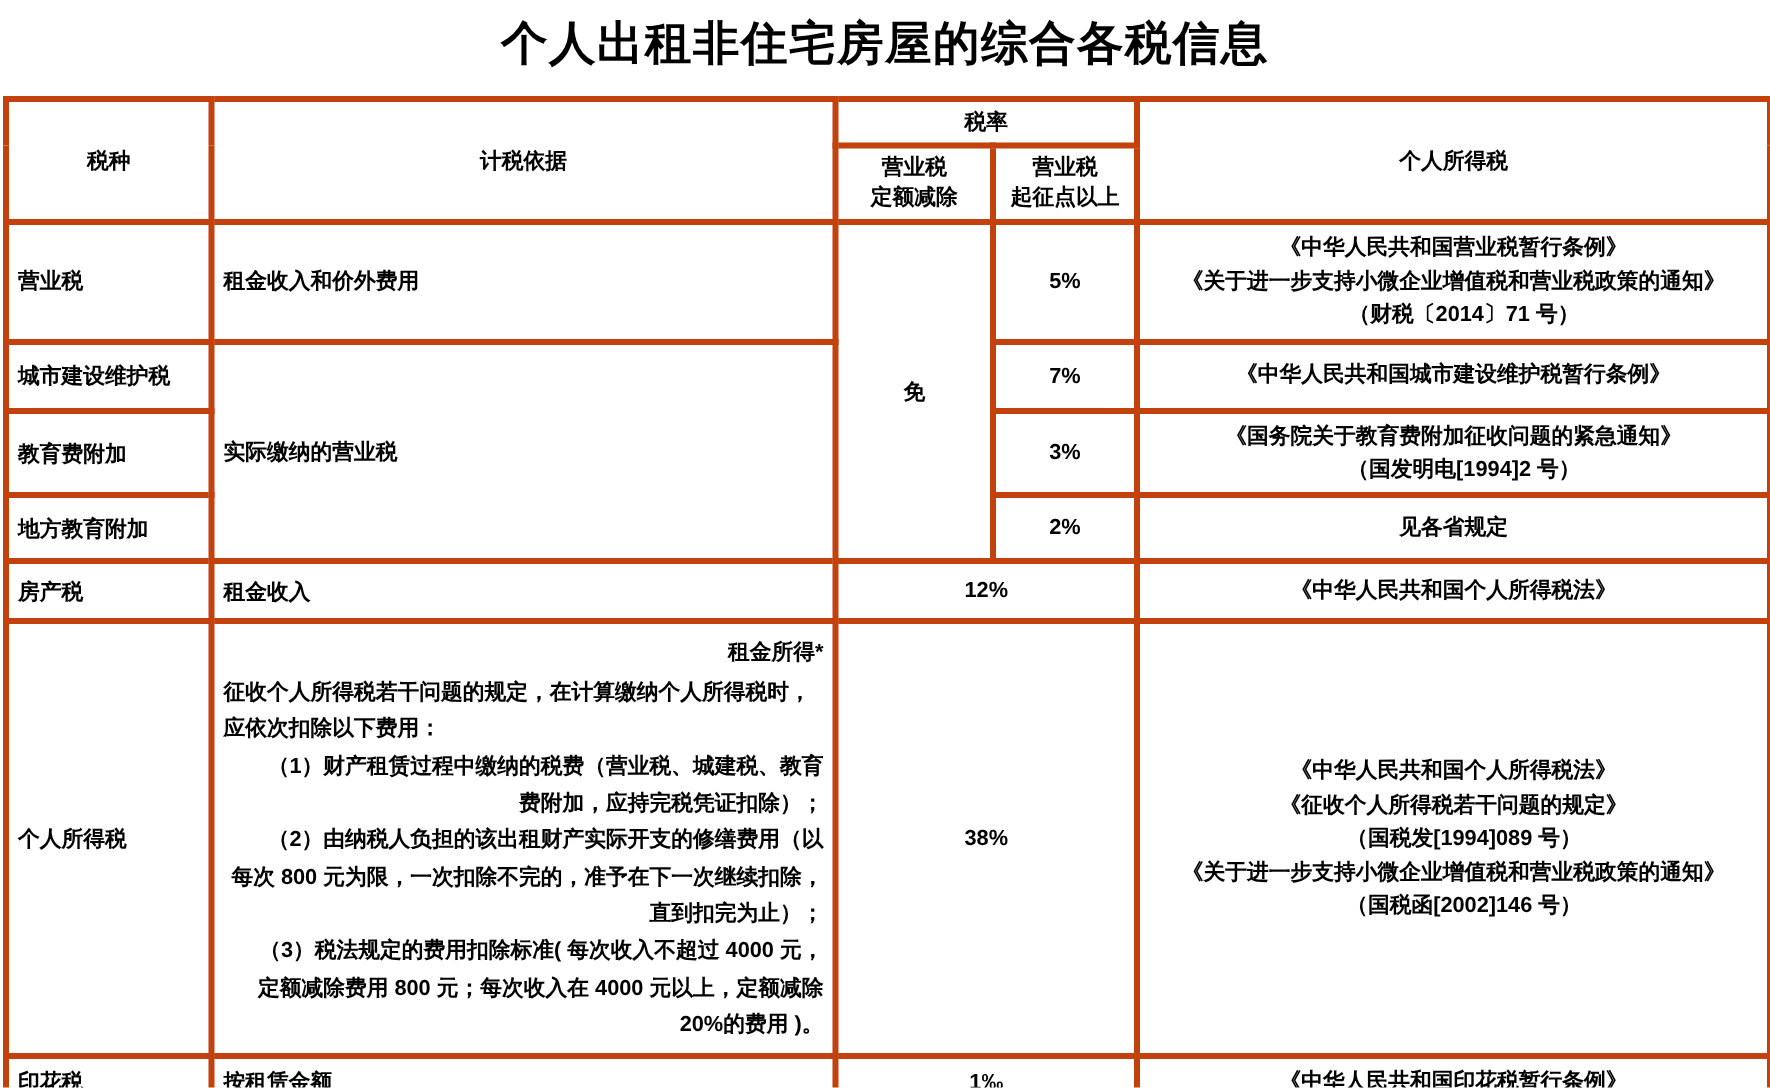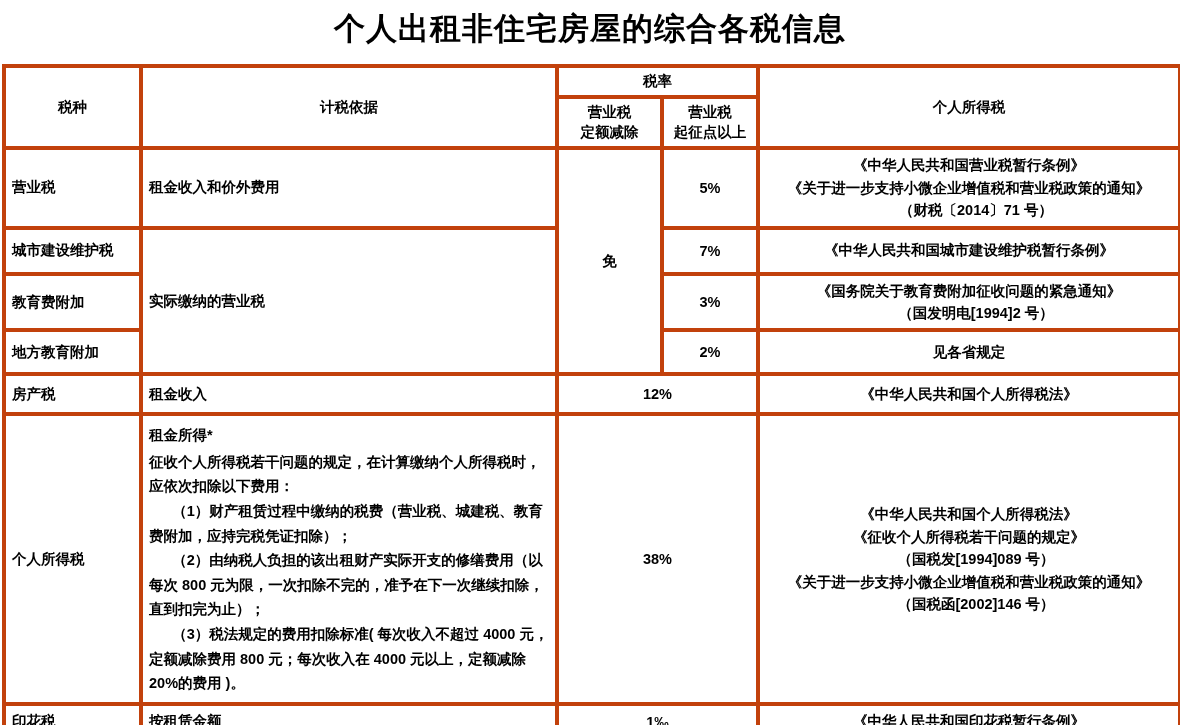--- a/index.html
+++ b/index.html
@@ -70,29 +70,29 @@
   }
   .c-law div { white-space: nowrap; }
   .law-indent { padding-left: 14px; }
   .basis-block {
     text-align: left;
     line-height: 1.7;
     font-size: 14.5px;
     padding: 6px 8px 8px 8px;
   }
   .basis-block .bb-title {
-    text-align: left;
+    text-align: right;
     display: block;
     margin-bottom: 2px;
   }
   .basis-block p {
     margin: 0;
     text-indent: 0;
   }
-  .basis-block p.ind { text-indent: 1.6em; }
+  .basis-block p.ind { text-indent: 1.6em; text-align: right; }
 </style>
 </head>
 <body>
 
 <div class="page">
 
   <div class="doc-title">个人出租非住宅房屋的综合各税信息</div>
 
   <table class="tax-table">
     <colgroup>

